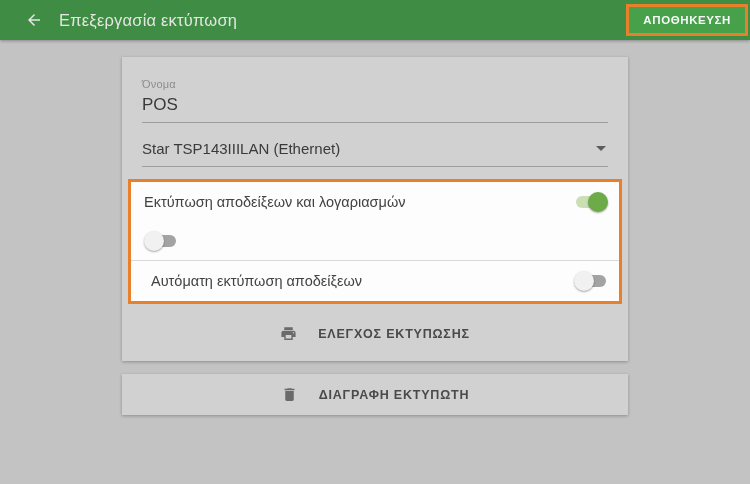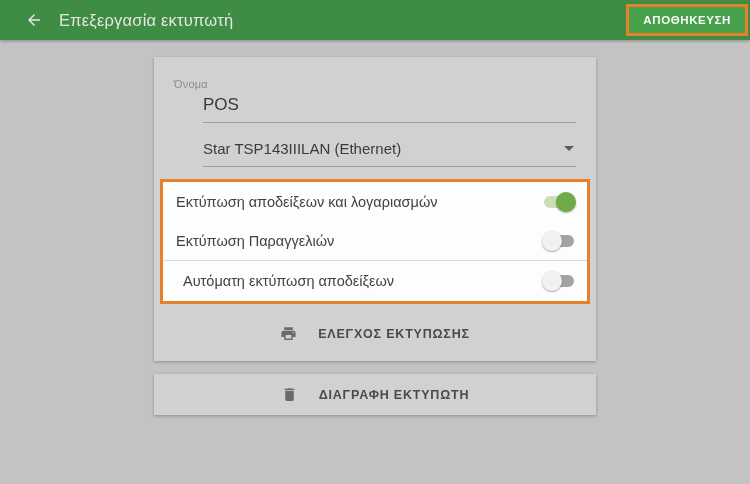--- a/index.html
+++ b/index.html
@@ -38,33 +38,32 @@
     border:3px solid var(--highlight_orange);
     margin-right:2px;
   }
   .save-btn{
     background:var(--save_green);border:none;color:#fafafa;
     font-family:inherit;font-size:11.5px;font-weight:bold;
     letter-spacing:.6px;padding:7px 14px;cursor:pointer;display:block;
   }
   
   .card{
-    width:442px;margin:0 auto;background:var(--card);
+    width:506px;margin:0 auto;background:var(--card);
     box-shadow:0 1px 3px rgba(0,0,0,.28);
   }
   .main-card{margin-top:17px;padding-bottom:9px;}
   
   .field{margin:0 20px;}
   .field.first{padding-top:21px;}
   .field + .field{margin-top:17px;}
   .field-label{font-size:11px;color:var(--muted);letter-spacing:.2px;}
   .field-value{
     font-size:17px;color:var(--ink);margin-top:5px;padding-bottom:7px;
     border-bottom:1px solid #9e9e9e;
-    margin-left:29px;
   }
   .field-value.model{
     font-size:15px;display:flex;align-items:center;padding-bottom:9px;gap:48px;
   }
   .model-text{flex:1;}
   .caret-down{
     width:0;height:0;border-left:5px solid transparent;
     border-right:5px solid transparent;border-top:5px solid #5c5c5c;
     margin-right:2px;
   }
@@ -118,21 +117,21 @@
 </style>
 </head>
 <body>
 
 <header class="appbar">
   <span class="back-btn">
     <svg viewBox="0 0 24 24" width="18" height="18">
         <path fill="#e6e6e6" d="M20 11H7.83l5.59-5.59L12 4l-8 8 8 8 1.41-1.41L7.83 13H20v-2z"></path>
       </svg>
   </span>
-  <span class="appbar-title">Επεξεργασία εκτυπωτή</span>
+  <span class="appbar-title">Επεξεργασία εκτύπωση</span>
   <span class="appbar-spacer"></span>
   <span class="highlight-box">
     <button class="save-btn">ΑΠΟΘΗΚΕΥΣΗ</button>
   </span>
 </header>
 
 <main>
   <section class="card main-card">
 
     <div class="field first">
@@ -150,21 +149,20 @@
 
     <div class="toggle-group">
       <div class="toggle-row">
         <span class="toggle-label">Εκτύπωση αποδείξεων και λογαριασμών</span>
         <span class="switch on">
           <span class="track"></span>
           <span class="thumb"></span>
         </span>
       </div>
       <div class="toggle-row">
-        <span class="toggle-label">Εκτύπωση Παραγγελιών</span>
         <span class="switch off">
           <span class="track"></span>
           <span class="thumb"></span>
         </span>
       </div>
       <div class="group-divider"></div>
       <div class="toggle-row tall">
         <span class="toggle-label">Αυτόματη εκτύπωση αποδείξεων</span>
         <span class="switch off">
           <span class="track"></span>

